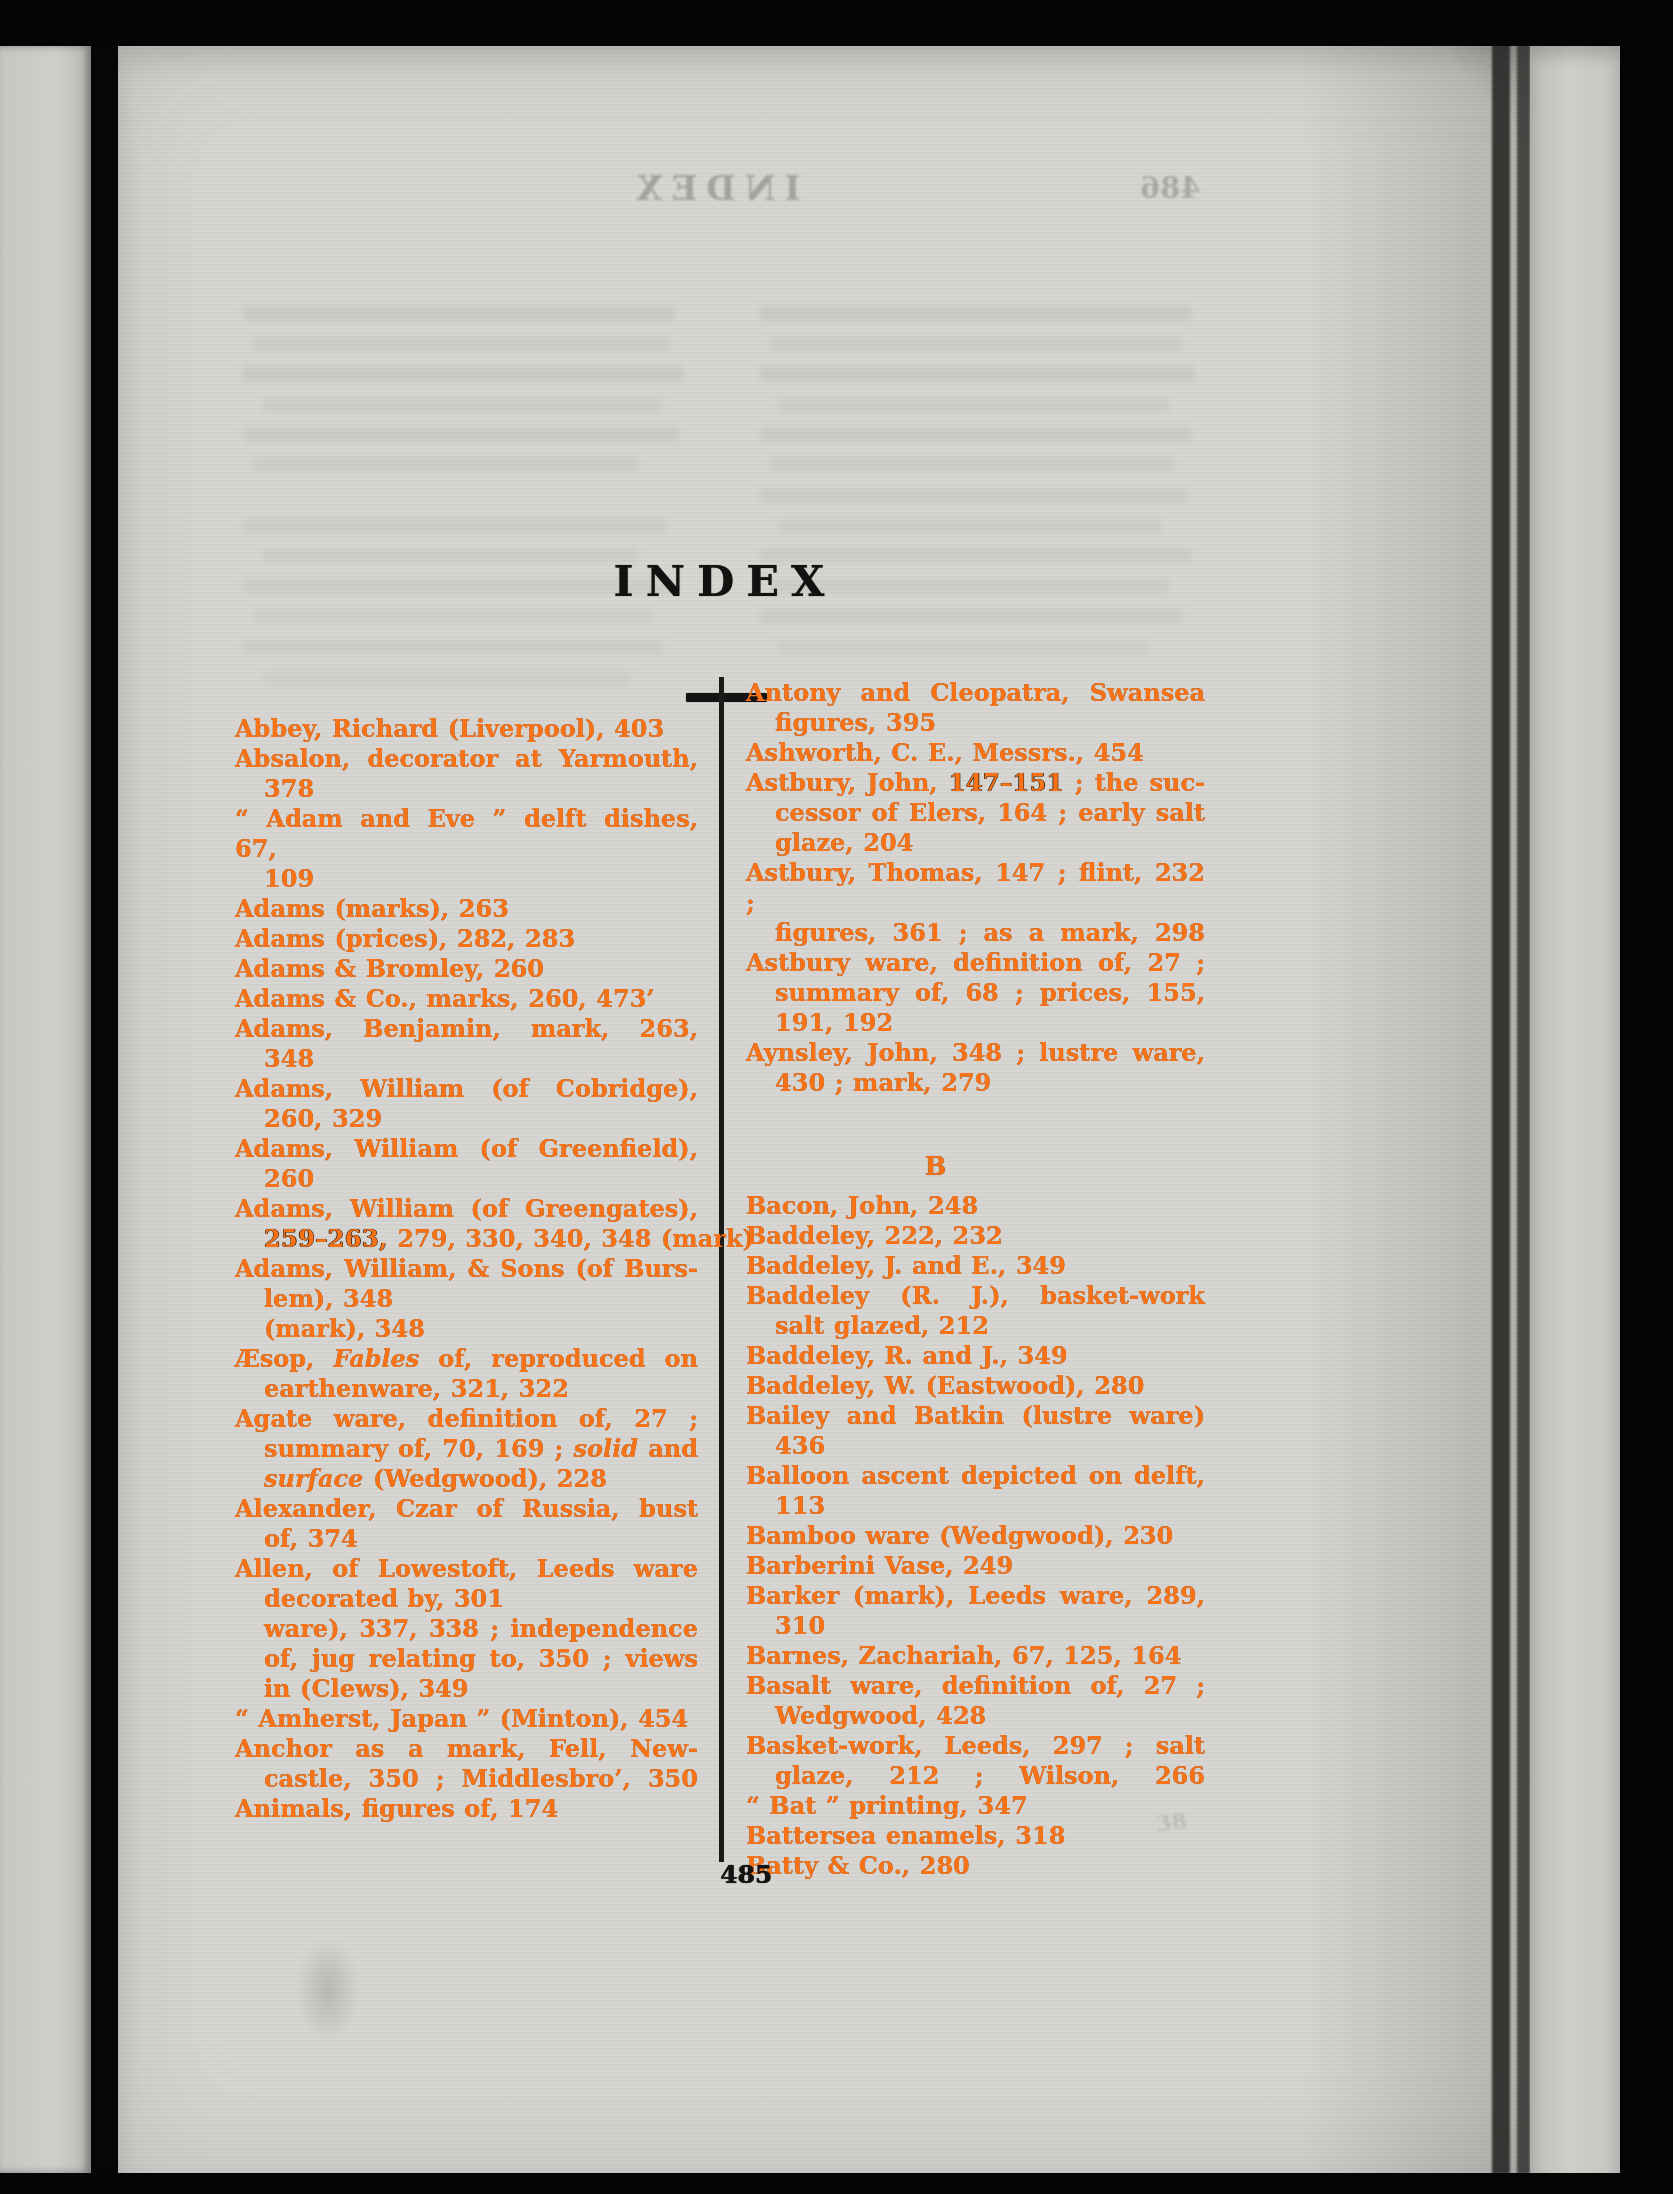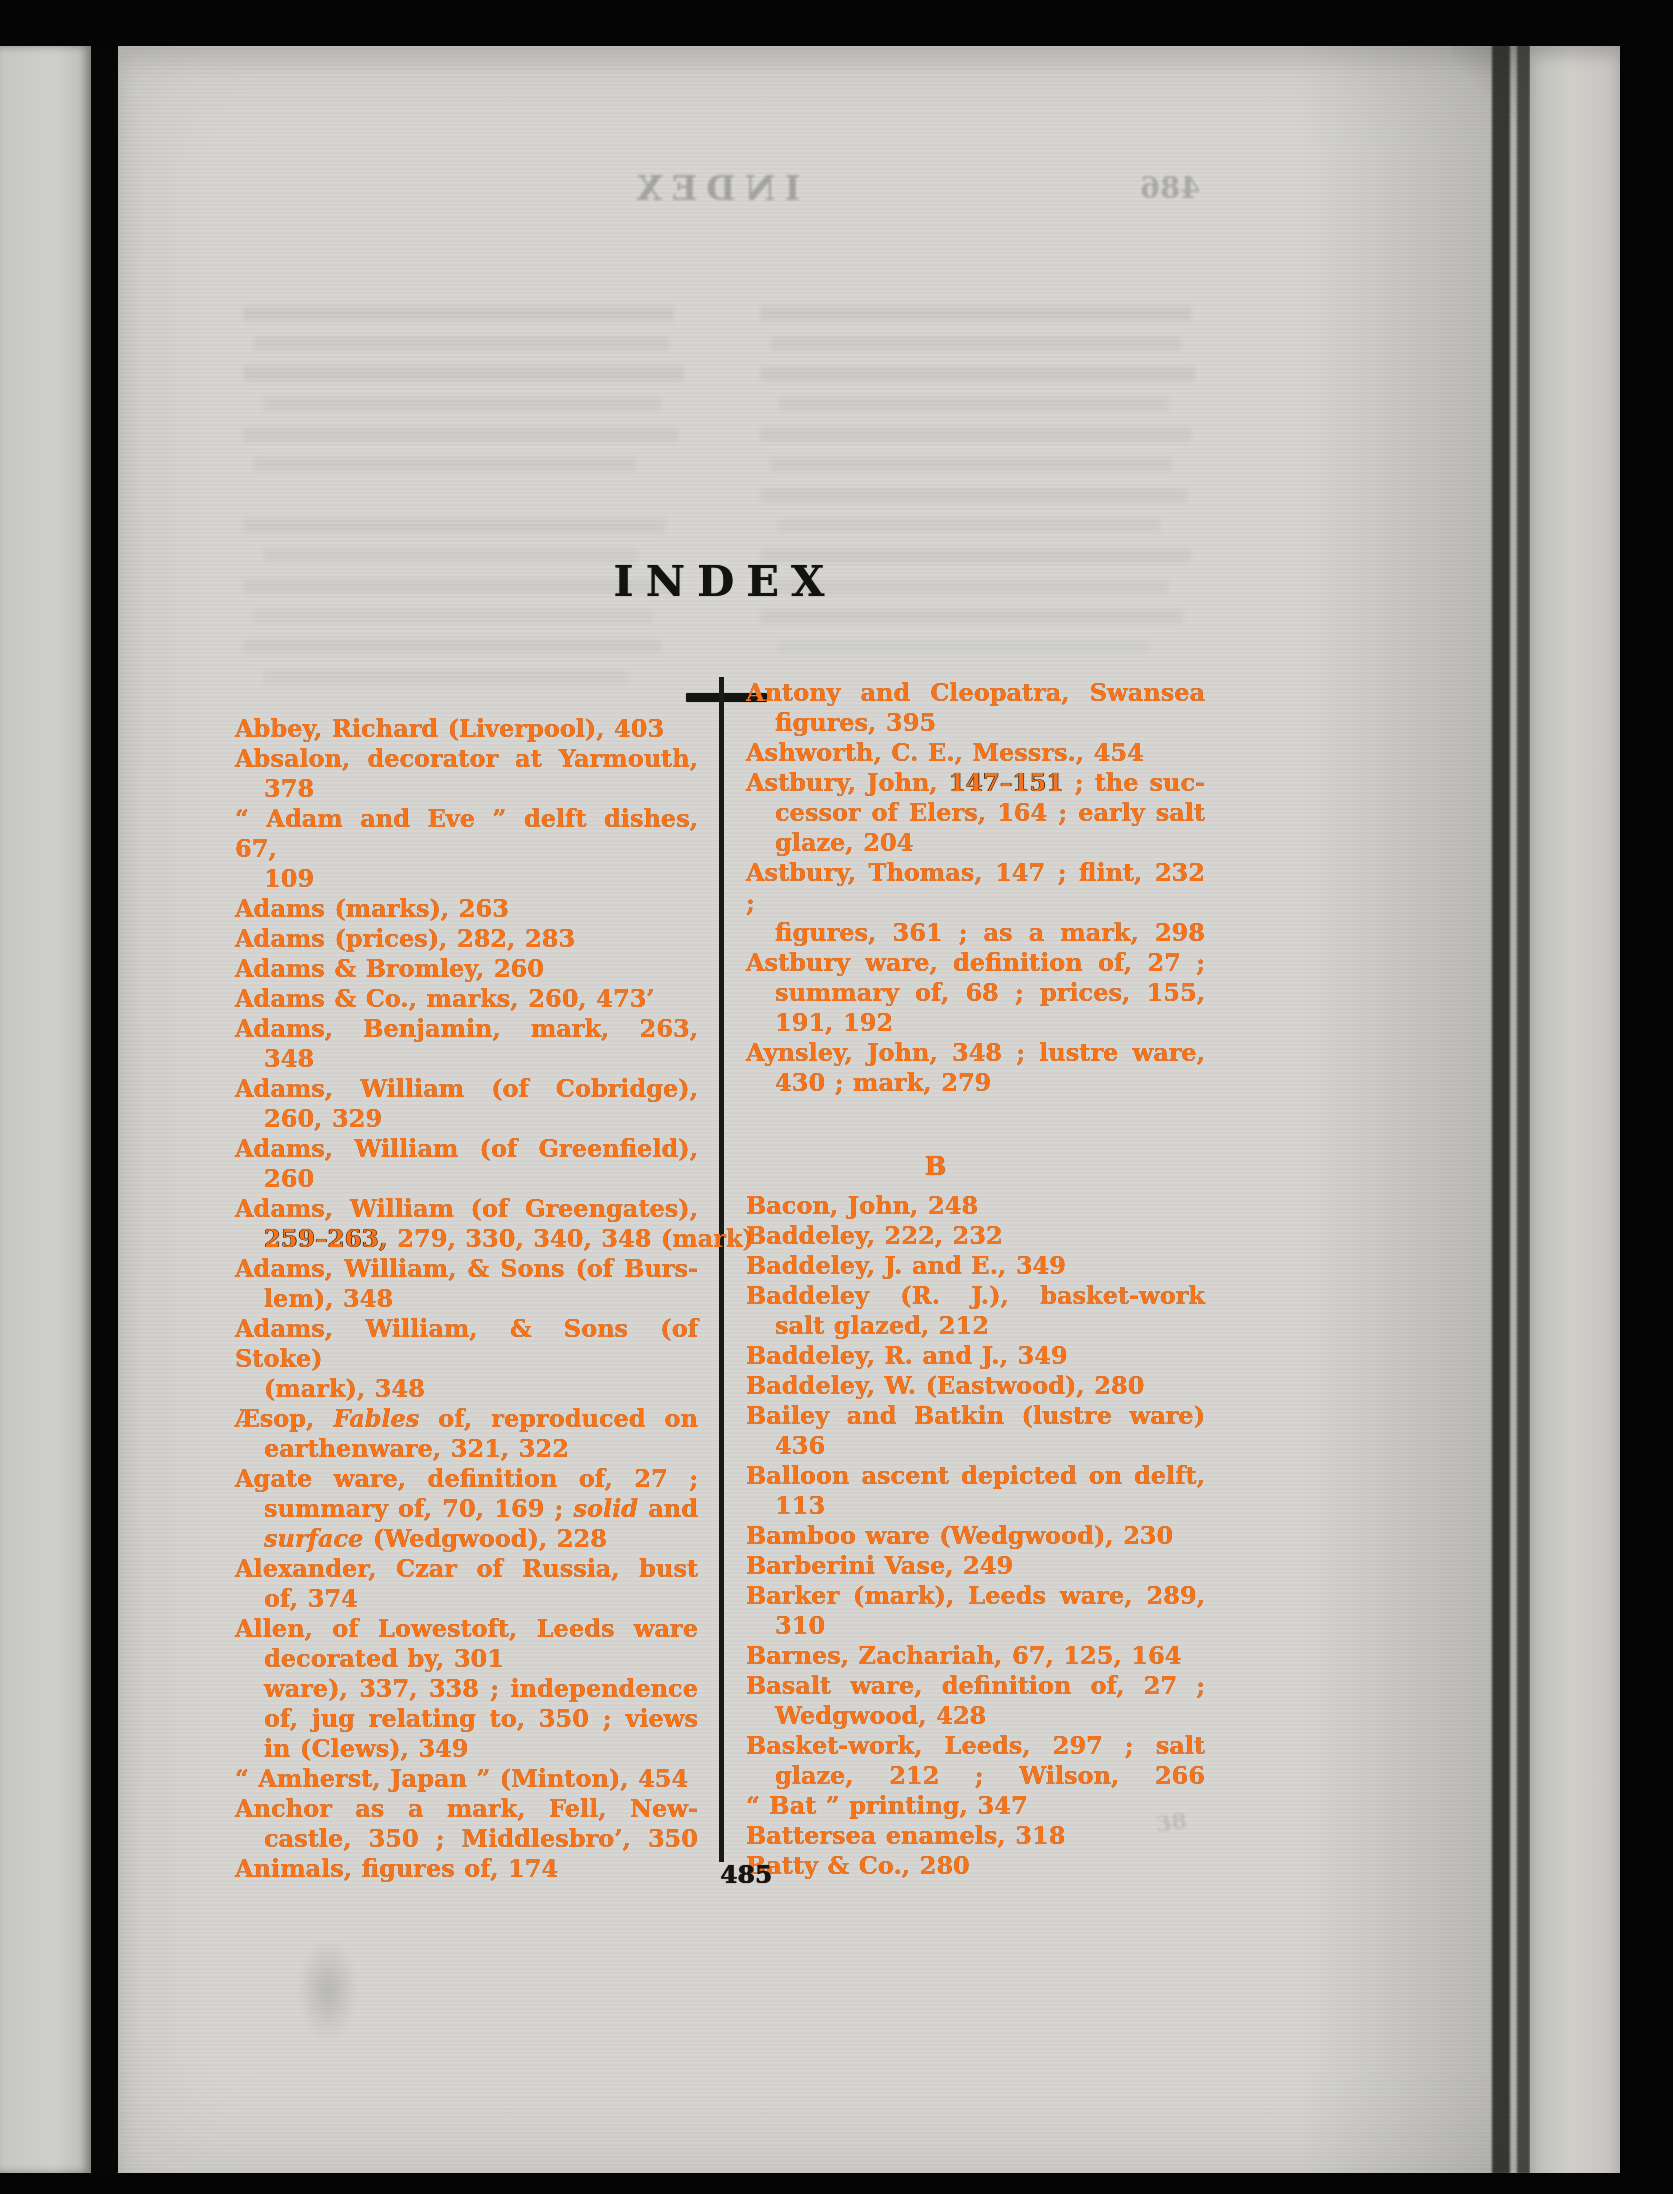--- a/index.html
+++ b/index.html
@@ -171,21 +171,20 @@
       <div class="line just"><span>Adams, Benjamin, mark, 263,</span></div>
       <div class="line ind"><span>348</span></div>
       <div class="line just"><span>Adams, William (of Cobridge),</span></div>
       <div class="line ind"><span>260, 329</span></div>
       <div class="line just"><span>Adams, William (of Greenfield),</span></div>
       <div class="line ind"><span>260</span></div>
       <div class="line just"><span>Adams, William (of Greengates),</span></div>
       <div class="line ind"><span class="bd">259–263,</span><span> 279, 330, 340, 348 (mark)</span></div>
       <div class="line just"><span>Adams, William, &amp; Sons (of Burs-</span></div>
       <div class="line ind"><span>lem), 348</span></div>
-      <div class="line just"><span>Adams, William, &amp; Sons (of Stoke)</span></div>
       <div class="line ind"><span>(mark), 348</span></div>
       <div class="line just"><span>Æsop, </span><span class="it">Fables</span><span> of, reproduced on</span></div>
       <div class="line ind"><span>earthenware, 321, 322</span></div>
       <div class="line just"><span>Agate ware, definition of, 27 ;</span></div>
       <div class="line ind just"><span>summary of, 70, 169 ; </span><span class="it">solid</span><span> and</span></div>
       <div class="line ind"><span class="it">surface</span><span> (Wedgwood), 228</span></div>
       <div class="line just"><span>Alexander, Czar of Russia, bust</span></div>
       <div class="line ind"><span>of, 374</span></div>
       <div class="line just"><span>Allen, of Lowestoft, Leeds ware</span></div>
       <div class="line ind"><span>decorated by, 301</span></div>

